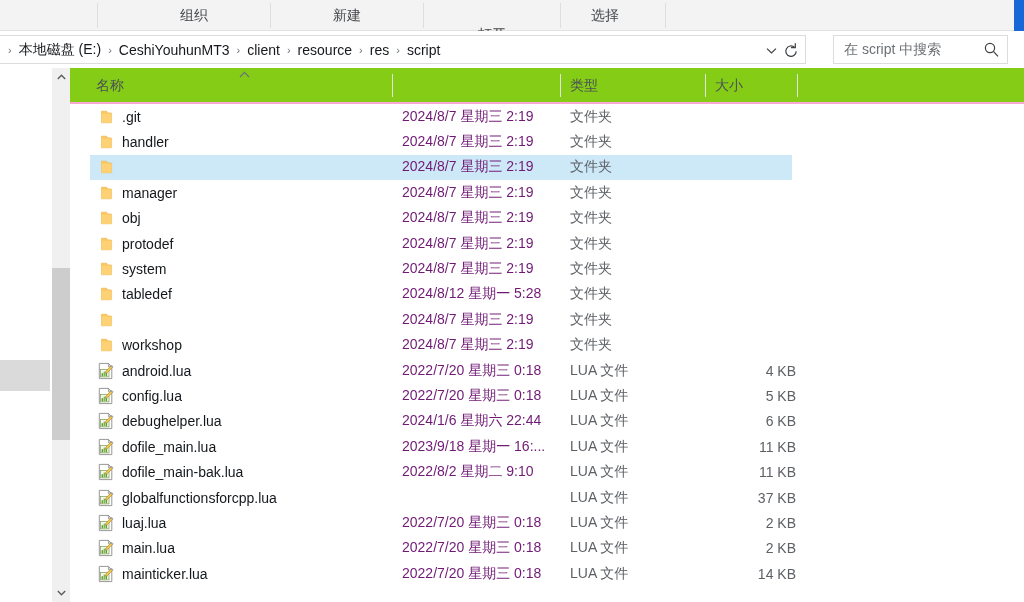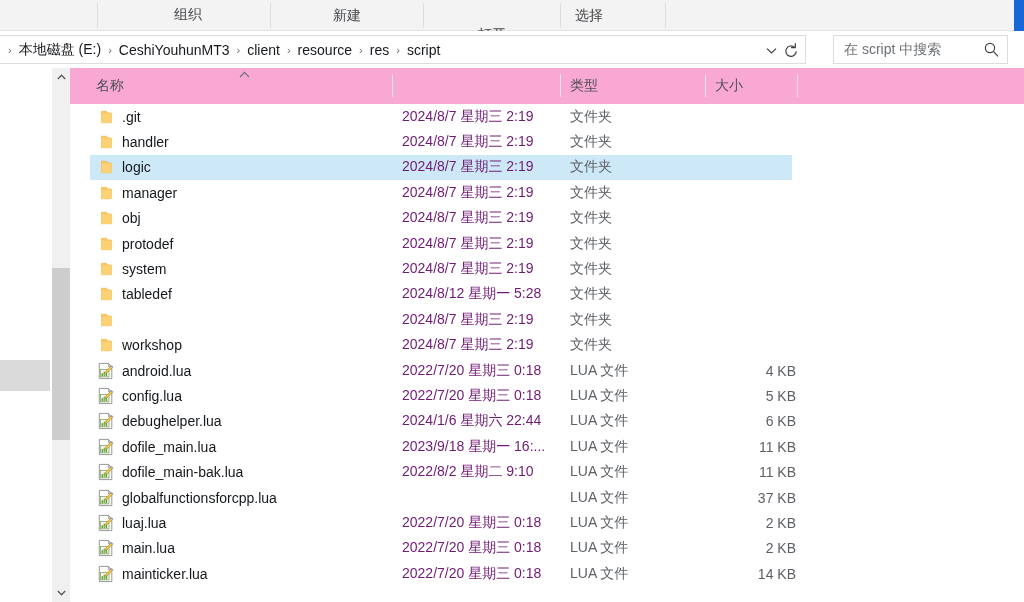--- a/index.html
+++ b/index.html
@@ -214,23 +214,23 @@
     background: #ffffff;
     overflow: hidden;
   }
 
   .column-header {
     position: absolute;
     left: 0;
     top: 0;
     width: 954px;
     height: 36px;
-    border-bottom: 7px solid #f9a8d4;
+    border-bottom: 2px solid #f9a8d4;
     box-sizing: border-box;
-    background: #f9a8d4;
+    background: #84cc16;
   }
   .col-head {
     position: absolute;
     top: 0;
     height: 35px;
     line-height: 35px;
     font-size: 14px;
     color: #4c5157;
     cursor: default;
     user-select: none;
@@ -318,33 +318,33 @@
   
   .folder-icon svg, .lua-icon svg { display: block; }
 </style>
 </head>
 <body>
 
 <div id="explorer-window">
 
   <div class="command-bar">
     <div class="cmd-sep" style="left:97px;"></div>
-    <div class="cmd-item" style="left:102px;  width:172px;font-family:Liberation Mono, monospace;">
+    <div class="cmd-item" style="left:108px;  width:172px;">
       <span>组织</span>
     </div>
     <div class="cmd-sep" style="left:270px;"></div>
     <div class="cmd-item" style="left:271px; width:152px;">
       <span>新建</span>
     </div>
     <div class="cmd-sep" style="left:423px;"></div>
     <div class="cmd-item" style="left:424px; width:136px;margin-top:19px;">
       <span>打开</span>
     </div>
     <div class="cmd-sep" style="left:560px;"></div>
-    <div class="cmd-item" style="left:537px; width:104px;">
+    <div class="cmd-item" style="left:553px; width:104px;">
       <span>选择</span>
     </div>
     <div class="cmd-sep" style="left:665px;"></div>
   </div>
 
   <div class="top-right-accent"></div>
 
   <div class="address-row">
 
     <div class="address-box">
@@ -455,21 +455,20 @@
           <div class="cell cell-size"></div>
         </div>
         <div class="row selected">
           <div class="row-hl"></div>
           <div class="cell-icon folder-icon">
             <svg width="20" height="20" viewBox="0 0 20 20" aria-hidden="true">
   <path d="M5.5 4.2 h5.1 l1.3 1.7 h2.9 a0.8 0.8 0 0 1 0.8 0.8 v8.3 a0.8 0.8 0 0 1 -0.8 0.8 h-9.3 z" fill="#fcc75e" stroke="#e8b54c" stroke-width="0.6"></path>
   <path d="M5.5 6.8 h10.1 v8.2 a0.8 0.8 0 0 1 -0.8 0.8 h-9.3 z" fill="#fdd277"></path>
 </svg>
           </div>
-          <div class="cell cell-name">logic</div>
           <div class="cell cell-date">2024/8/7 星期三 2:19</div>
           <div class="cell cell-type">文件夹</div>
           <div class="cell cell-size"></div>
         </div>
         <div class="row">
           <div class="cell-icon folder-icon">
             <svg width="20" height="20" viewBox="0 0 20 20" aria-hidden="true">
   <path d="M5.5 4.2 h5.1 l1.3 1.7 h2.9 a0.8 0.8 0 0 1 0.8 0.8 v8.3 a0.8 0.8 0 0 1 -0.8 0.8 h-9.3 z" fill="#fcc75e" stroke="#e8b54c" stroke-width="0.6"></path>
   <path d="M5.5 6.8 h10.1 v8.2 a0.8 0.8 0 0 1 -0.8 0.8 h-9.3 z" fill="#fdd277"></path>
 </svg>

